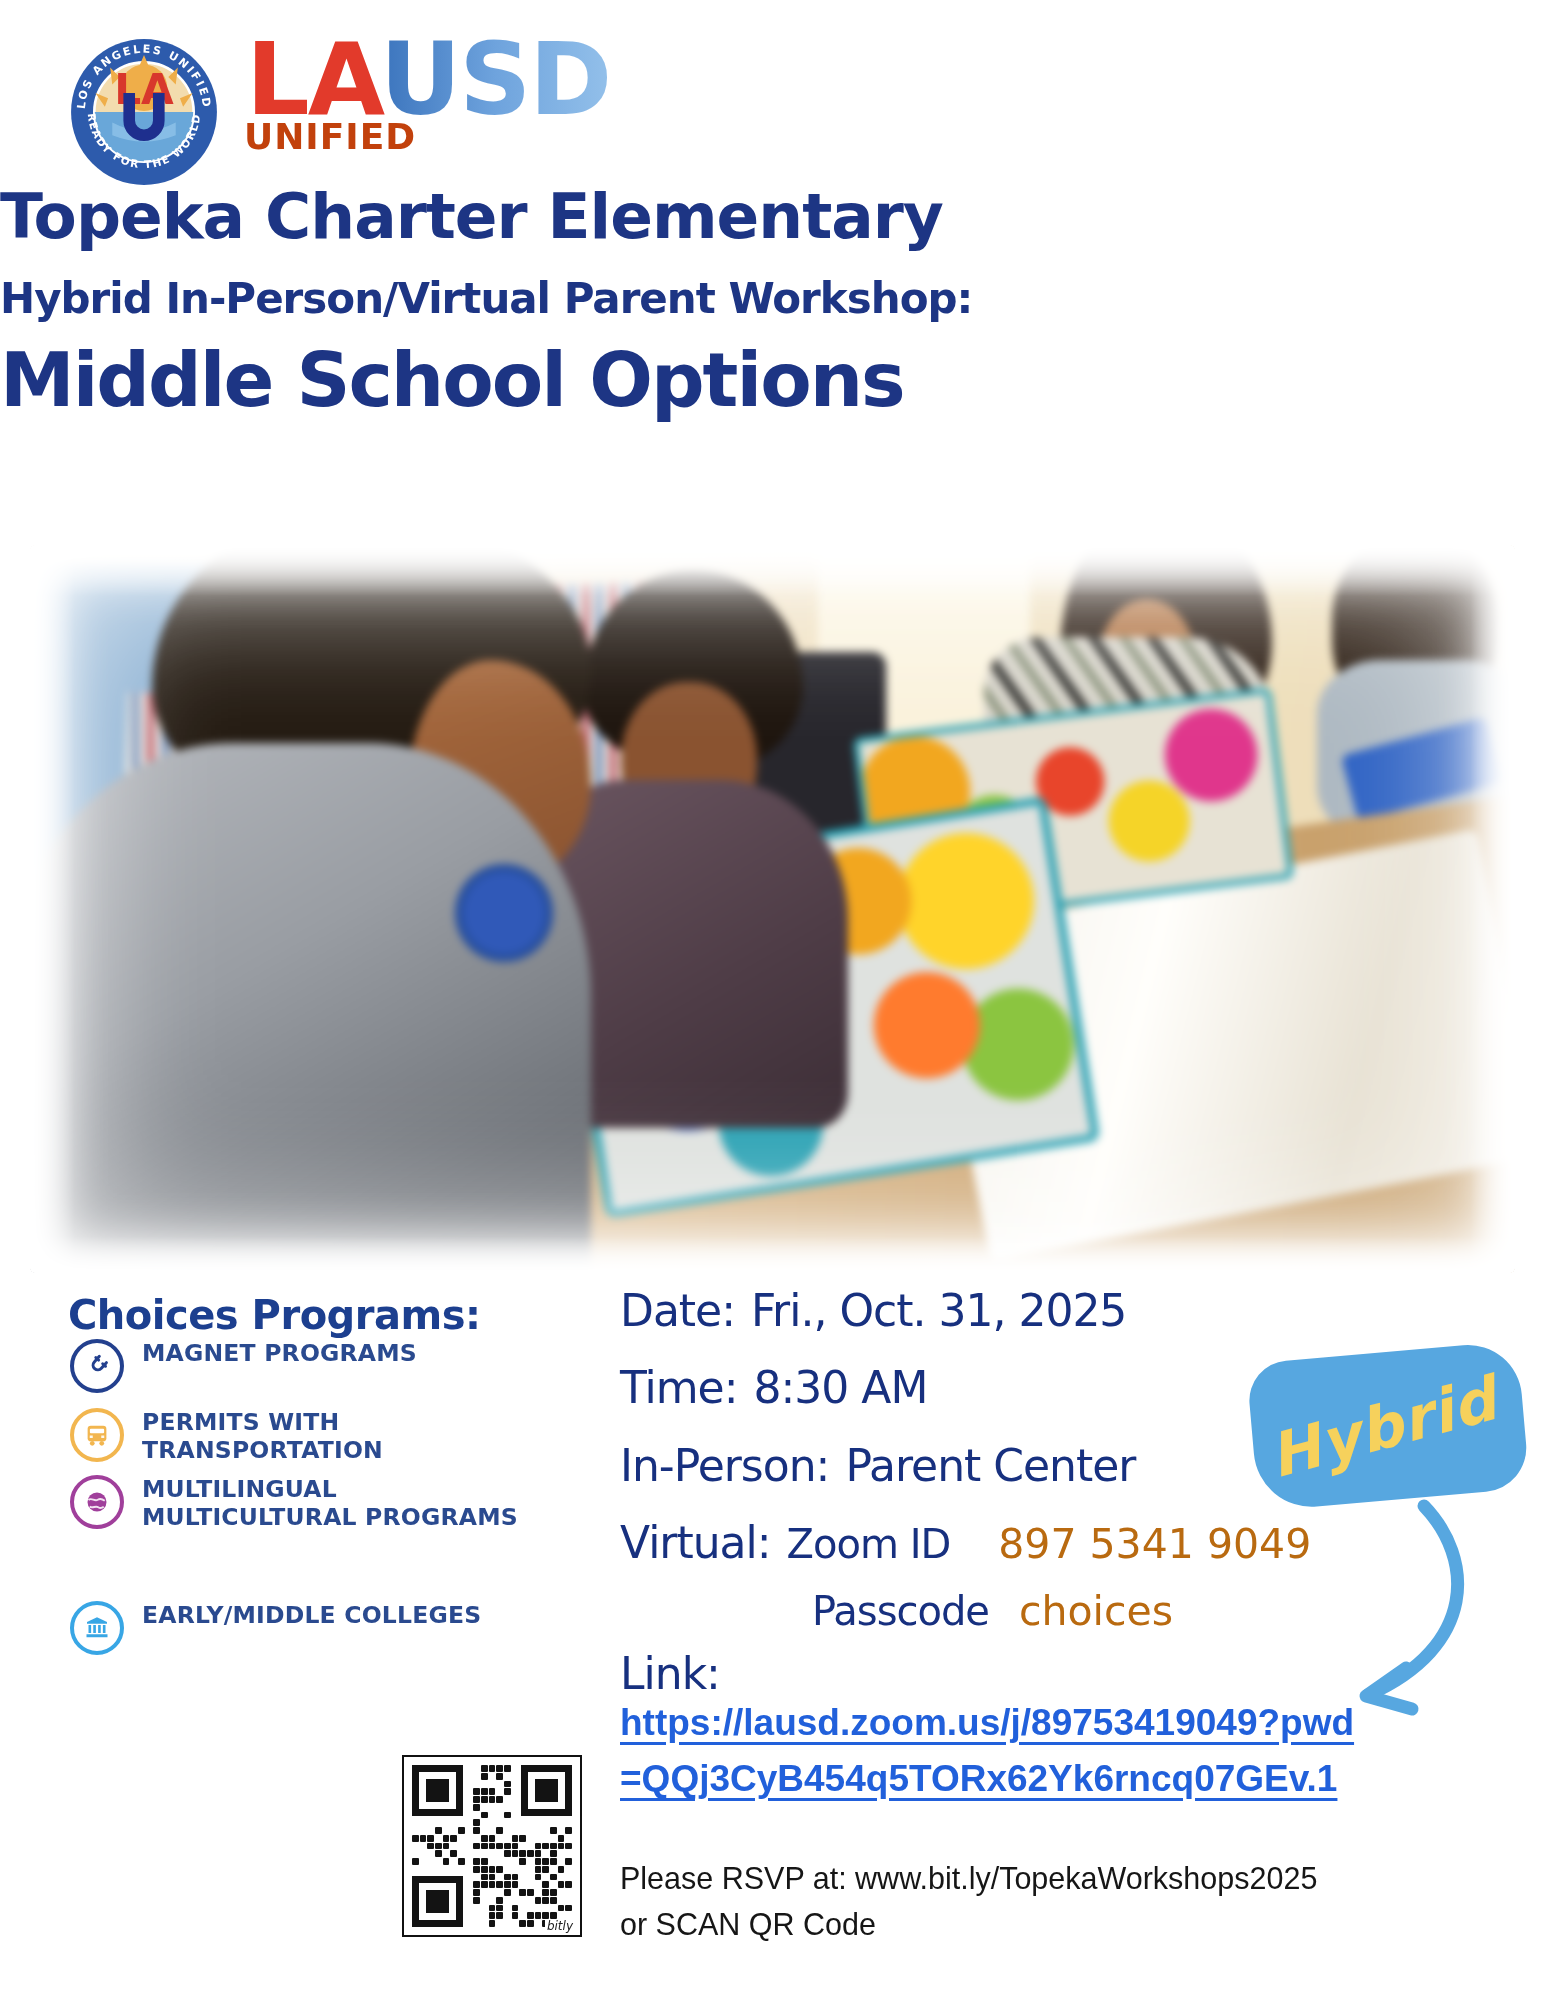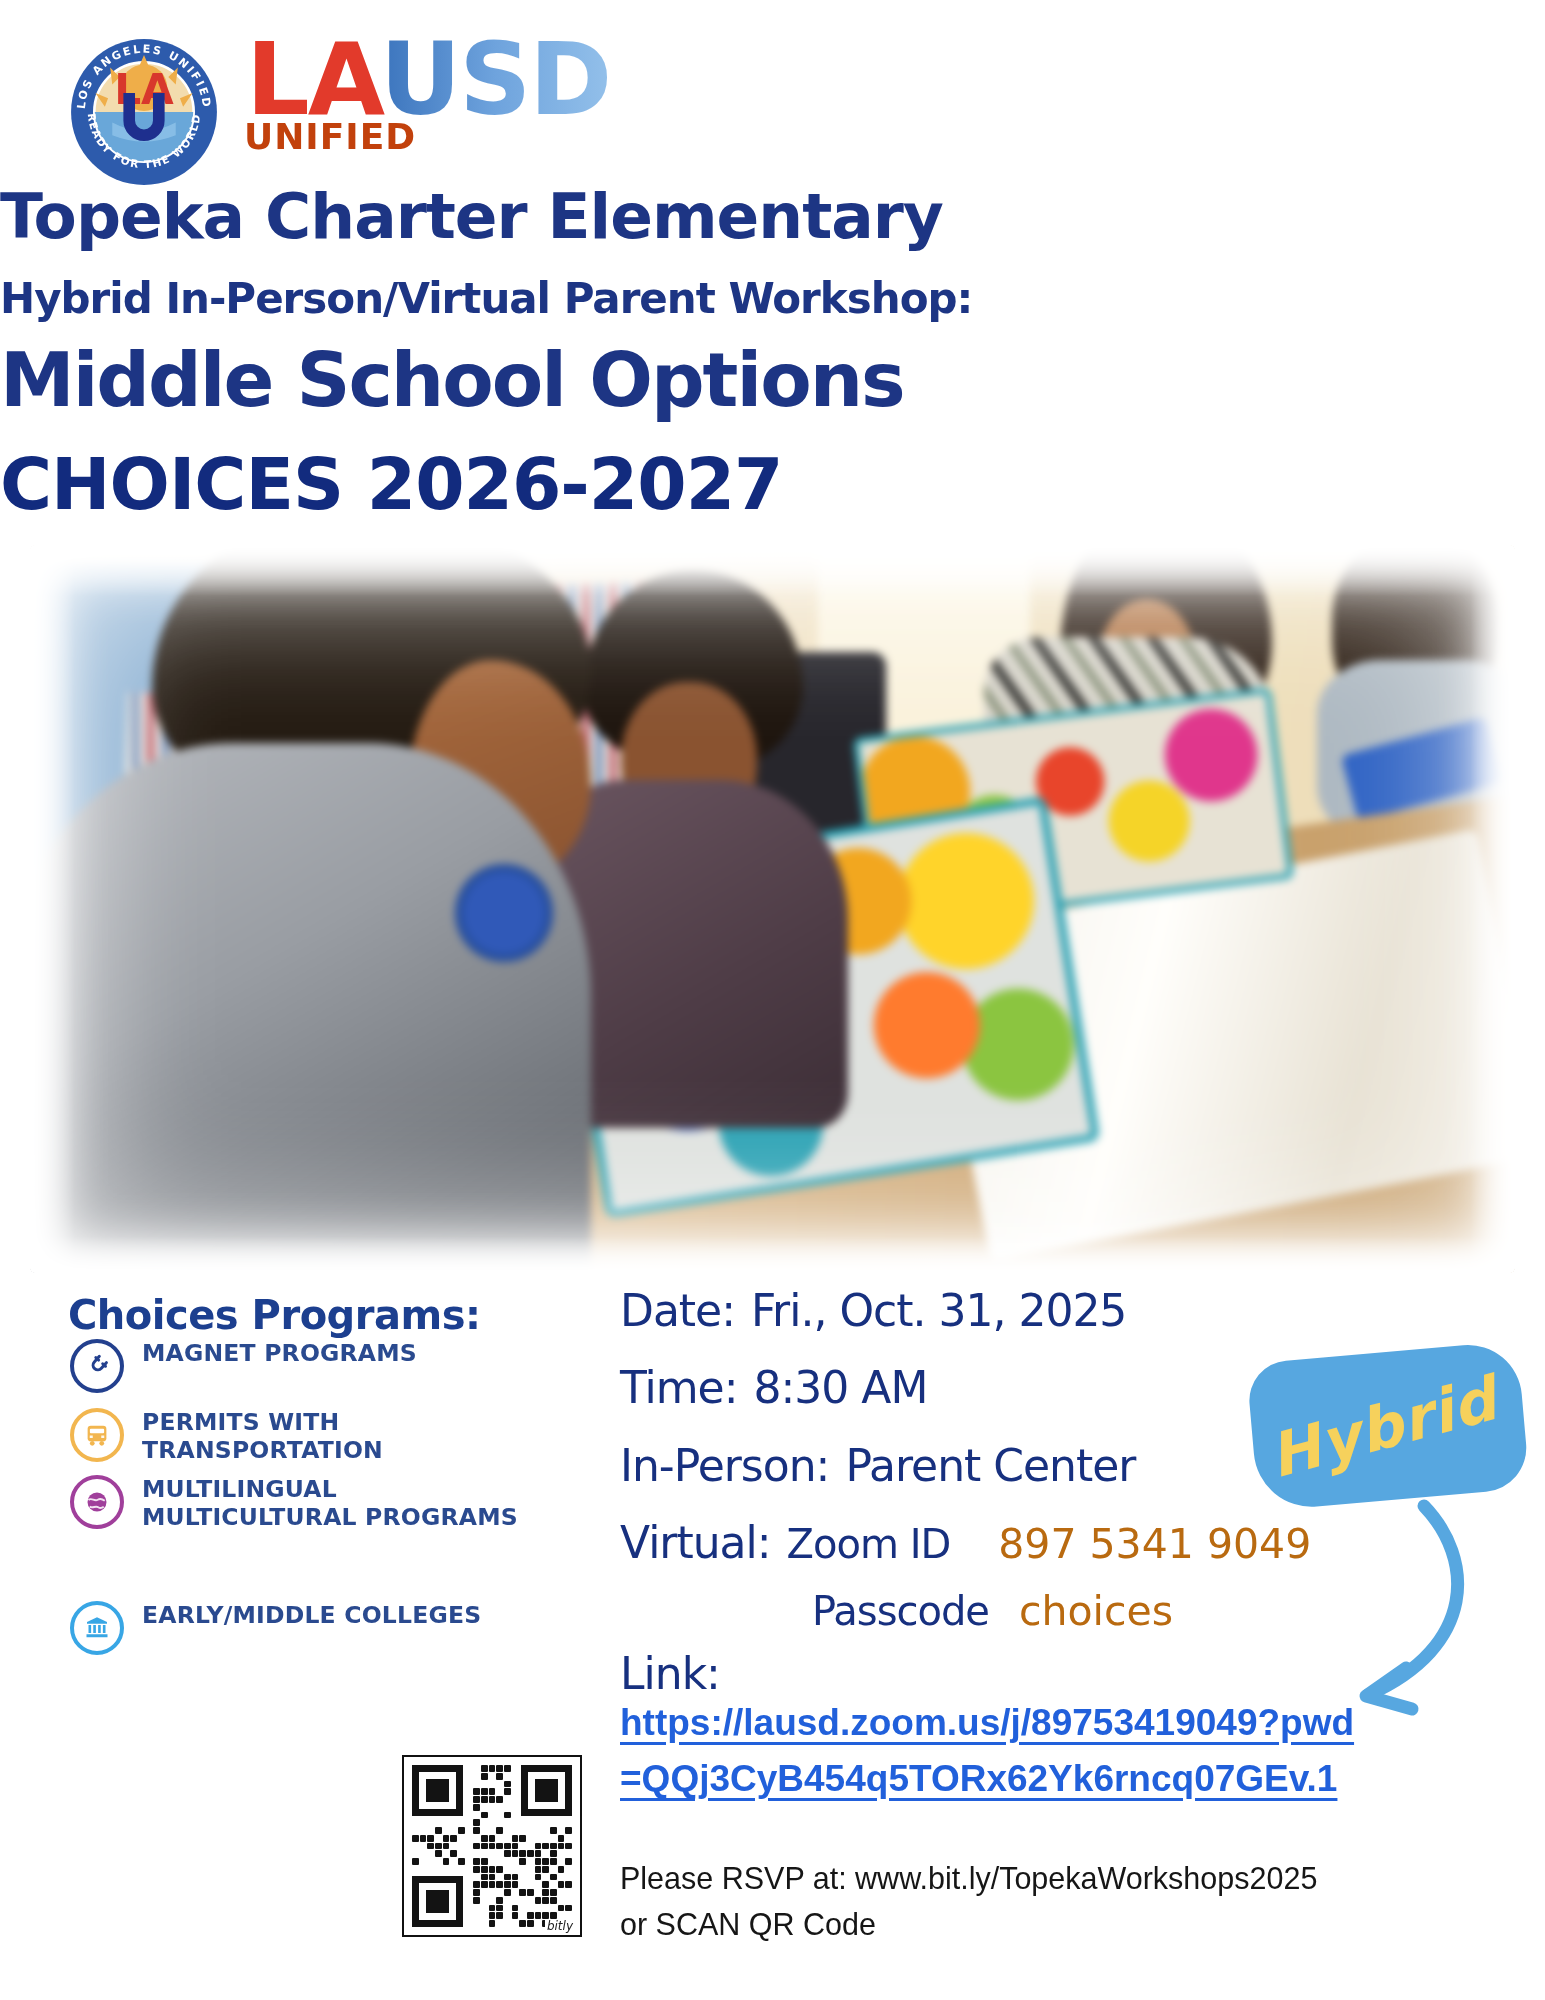--- a/index.html
+++ b/index.html
@@ -147,21 +147,20 @@
     <text font-size="10" font-weight="bold" fill="#fff" letter-spacing="1.5">
       <textPath href="#arcBot" startOffset="50%" text-anchor="middle">READY FOR THE WORLD</textPath>
     </text>
   </svg>
   <div class="wordmark-lausd"><span class="wm-la">LA</span><span class="wm-usd">USD</span></div>
   <div class="wm-unified">UNIFIED</div>
 
   <h1 class="hd hd1">Topeka Charter Elementary</h1>
   <h2 class="hd hd2">Hybrid In-Person/Virtual Parent Workshop:</h2>
   <h2 class="hd hd3">Middle School Options</h2>
-  <h2 class="hd hd4">CHOICES 2026-2027</h2>
 
   <div class="photo">
     <div class="scene">
       <div class="b wall"></div>
       <div class="b bluewall"></div>
       <div class="b stripe1"></div>
       <div class="b stripe2"></div>
       <div class="b winwall"></div>
       <div class="b girlhair"></div>
       <div class="b girlface"></div>

